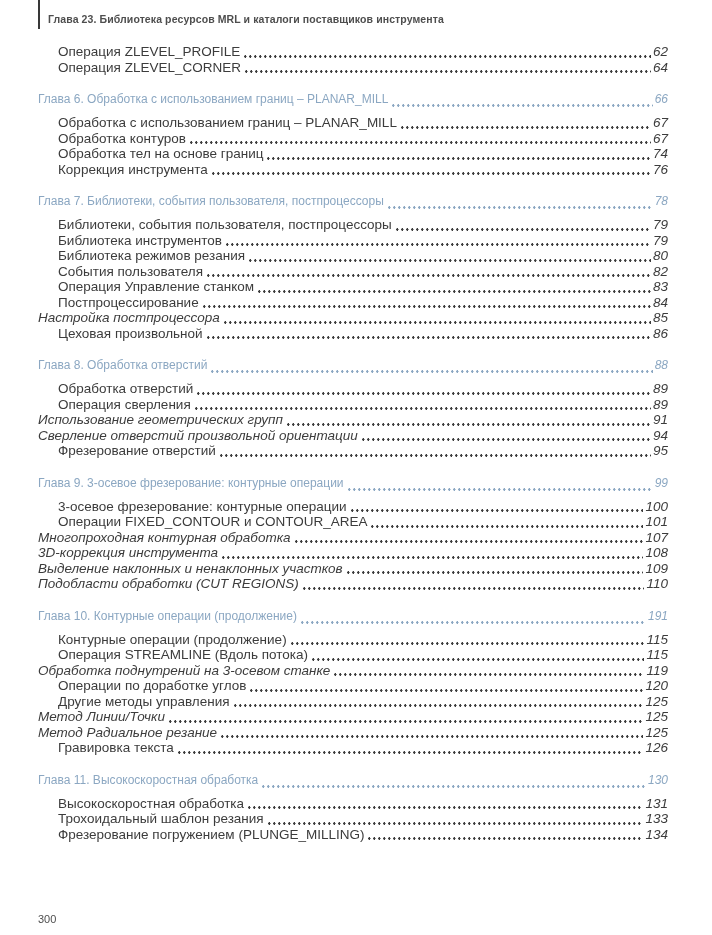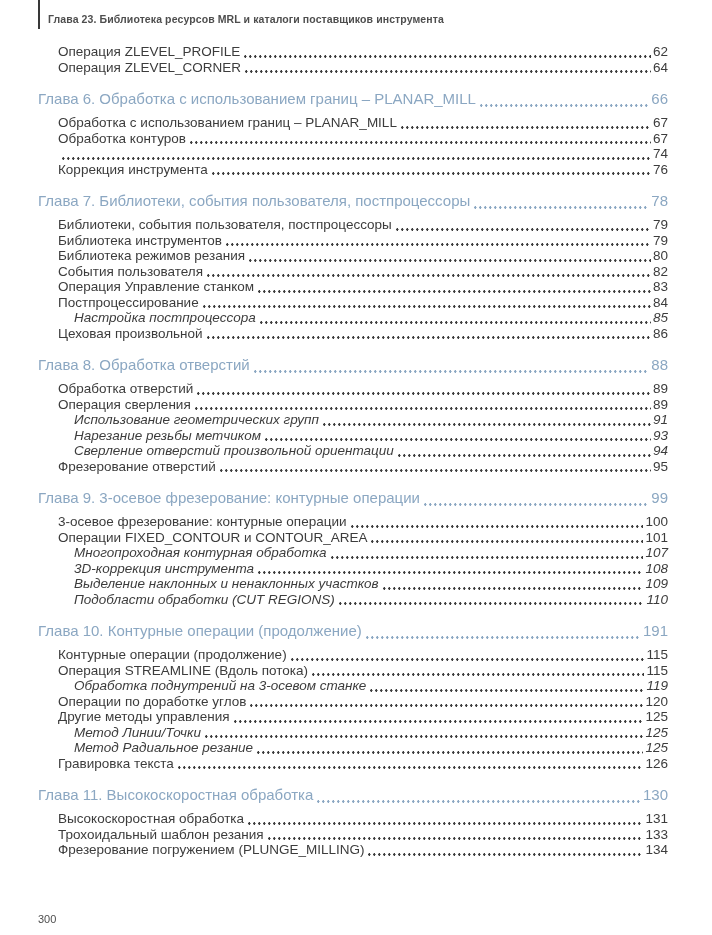--- a/index.html
+++ b/index.html
@@ -33,27 +33,27 @@
   }
   .toc-section{margin-top:14px;}
   .toc-section:first-child{margin-top:0;}
   .toc-row{
     display:flex;align-items:flex-end;
     color:var(--body-ink);
     font-size:13.5px;line-height:15.5px;
   }
   .toc-row.lvl-h{
     color:var(--heading-blue);
-    font-size:15px;line-height:20px;
+    font-size:12px;line-height:20px;
     margin-bottom:6px;
   }
   .toc-row.lvl-1{margin-left:20px;justify-content:center;}
-  .toc-row.lvl-2{margin-left:36px;font-style:italic;}
+  .toc-row.lvl-2{font-style:italic;}
   .toc-label{white-space:nowrap;}
-  .toc-page{white-space:nowrap;}
+  .toc-page{white-space:nowrap;font-style:italic;}
   .toc-leader{
     flex:1 1 auto;min-width:10px;
     height:3px;
     margin:0 2px 2px 4px;
     background-image:radial-gradient(circle at 1.3px 1.5px, currentColor 1.05px, transparent 1.4px);
     background-size:5px 3px;
     background-repeat:repeat-x;
     background-position:left bottom;
   }
   .page-footer{
@@ -92,20 +92,21 @@
     <span class="toc-label">Обработка с использованием границ – PLANAR_MILL</span>
     <span class="toc-leader"></span>
     <span class="toc-page">67</span>
   </div>
         <div class="toc-row lvl-1">
     <span class="toc-label">Обработка контуров</span>
     <span class="toc-leader"></span>
     <span class="toc-page">67</span>
   </div>
         <div class="toc-row lvl-1">
+    <span class="toc-label">Обработка тел на основе границ</span>
     <span class="toc-leader"></span>
     <span class="toc-page">74</span>
   </div>
         <div class="toc-row lvl-1">
     <span class="toc-label">Коррекция инструмента</span>
     <span class="toc-leader"></span>
     <span class="toc-page">76</span>
   </div>
       </section>
       <section class="toc-section">
@@ -168,25 +169,20 @@
   </div>
         <div class="toc-row lvl-1">
     <span class="toc-label">Операция сверления</span>
     <span class="toc-leader"></span>
     <span class="toc-page">89</span>
   </div>
         <div class="toc-row lvl-2">
     <span class="toc-label">Использование геометрических групп</span>
     <span class="toc-leader"></span>
     <span class="toc-page">91</span>
-  </div>
-        <div class="toc-row lvl-2">
-    <span class="toc-label">Нарезание резьбы метчиком</span>
-    <span class="toc-leader"></span>
-    <span class="toc-page">93</span>
   </div>
         <div class="toc-row lvl-2">
     <span class="toc-label">Сверление отверстий произвольной ориентации</span>
     <span class="toc-leader"></span>
     <span class="toc-page">94</span>
   </div>
         <div class="toc-row lvl-1">
     <span class="toc-label">Фрезерование отверстий</span>
     <span class="toc-leader"></span>
     <span class="toc-page">95</span>

